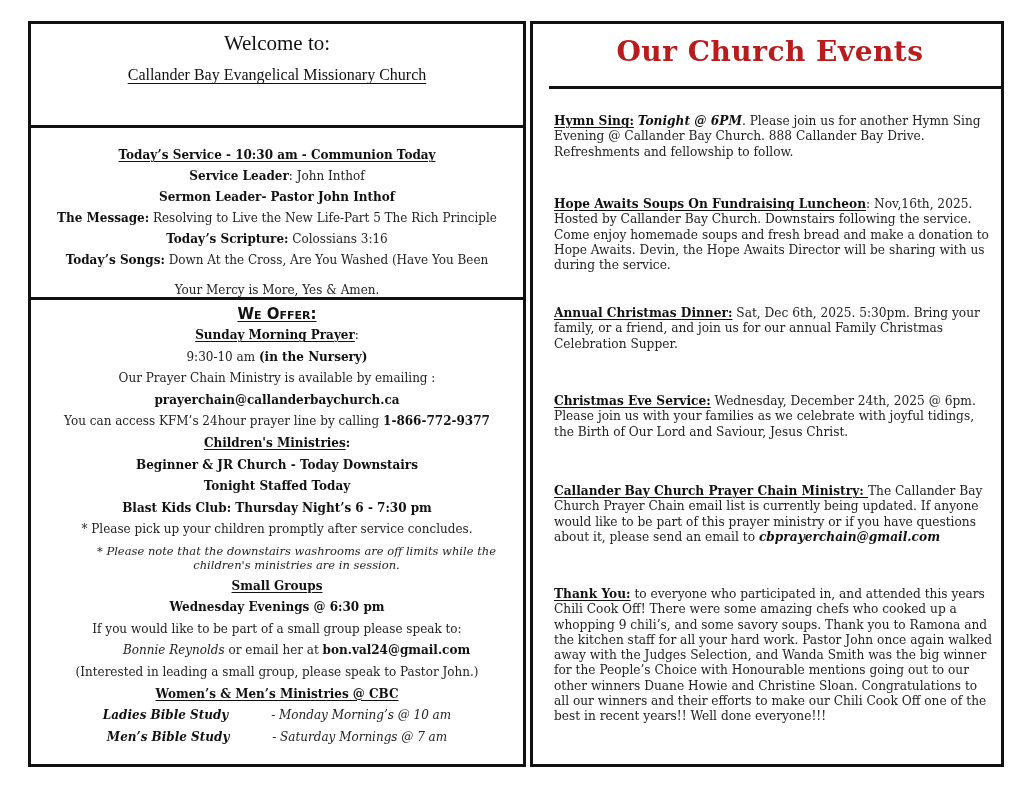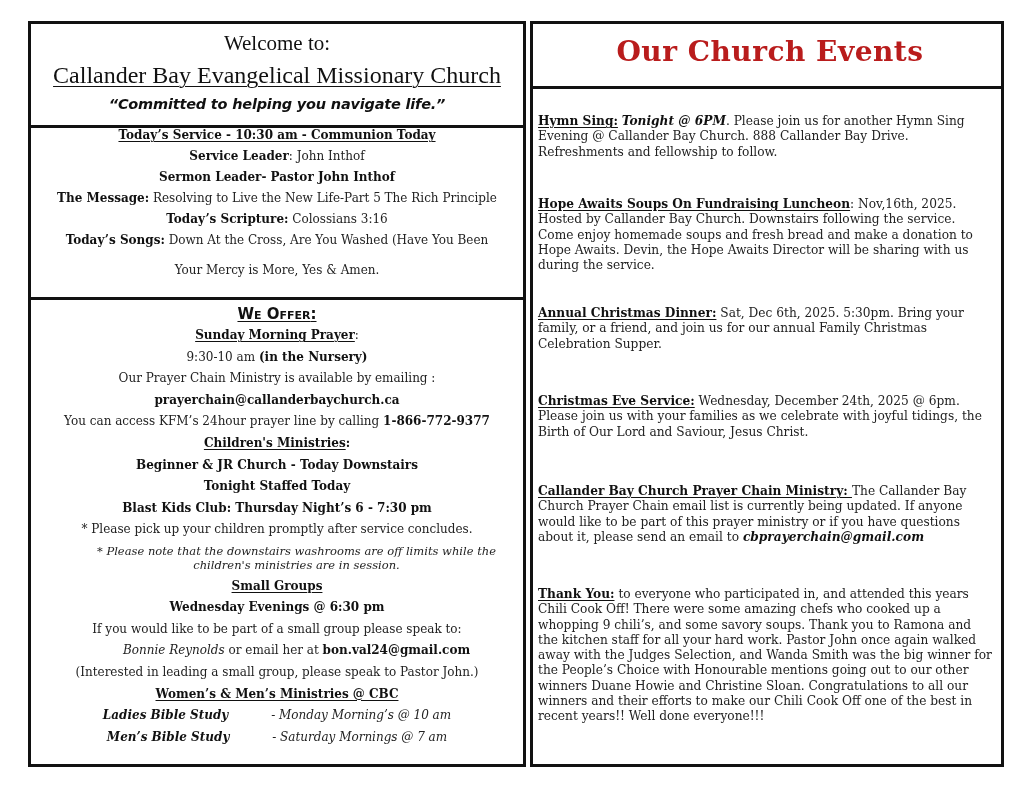--- a/index.html
+++ b/index.html
@@ -8,27 +8,27 @@
   .panel { position: absolute; border: 3px solid #111; box-sizing: border-box; background: #fff; }
   #left  { left: 28px; top: 21px; width: 498px; height: 746px; }
   #right { left: 530px; top: 21px; width: 474px; height: 746px; }
 
   .sec { box-sizing: border-box; text-align: center; }
   .sec + .sec { border-top: 3px solid #111; }
 
   
   #hdr { height: 101px; padding-top: 6px; }
   .welcome { font-family: "Liberation Serif", serif; font-size: 21px; color: #111; line-height: 26px; }
-  .church-name { font-family: "Liberation Serif", serif; font-size: 24px; color: #111; text-decoration: underline;
+  .church-name { font-family: "Liberation Serif", serif; font-size: 16px; color: #111; text-decoration: underline;
                  text-decoration-thickness: 1px; text-underline-offset: 3px; line-height: 34px; margin-top: 2px; }
   .motto { font-family: "DejaVu Sans", sans-serif; font-style: italic; font-weight: bold; font-size: 14.5px;
            color: #111; margin-top: 4px; letter-spacing: -0.2px; }
 
   
-  #svc { height: 172px; padding-top: 0; font-size: 12px; line-height: 15px; }
+  #svc { height: 172px; padding-top: 20px; font-size: 12px; line-height: 15px; }
   #svc .ln { margin-bottom: 6px; }
   b { color: #111; }
   .ul { text-decoration: underline; text-decoration-thickness: 1px; text-underline-offset: 2px; }
 
   
   #offer { padding-top: 5px; font-size: 12px; line-height: 15px; }
   #offer .ln { margin-bottom: 6.6px; }
   .offer-title { font-family: "DejaVu Sans", sans-serif; font-weight: bold; font-size: 15px;
                  font-variant: small-caps; text-decoration: underline; text-underline-offset: 2px; color: #111; line-height: 18px; margin-bottom: 5px !important; }
   .it { font-style: italic; padding-left: 39px; }
@@ -44,21 +44,20 @@
   .bi { font-weight: bold; font-style: italic; color: #111; }
 </style>
 </head>
 <body>
 
 <div class="panel" id="left">
 
   <div class="sec" id="hdr">
     <div class="welcome">Welcome to:</div>
     <div class="church-name">Callander Bay Evangelical Missionary Church</div>
-    <div class="motto">“Committed to helping you navigate life.”</div>
   </div>
 
   <div class="sec" id="svc">
     <div class="ln"><b class="ul">Today’s Service - 10:30 am - Communion Today</b></div>
     <div class="ln"><b>Service Leader</b><span>: John Inthof</span></div>
     <div class="ln"><b>Sermon Leader- Pastor John Inthof</b></div>
     <div class="ln"><b>The Message:</b><span> Resolving to Live the New Life-Part 5 The Rich Principle</span></div>
     <div class="ln"><b>Today’s Scripture:</b><span> Colossians 3:16</span></div>
     <div class="ln">
       <b>Today’s Songs:</b><span> Down At the Cross, Are You Washed (Have You Been</span><br>
@@ -91,21 +90,21 @@
     <div class="ln"><b class="ul">Women’s &amp; Men’s Ministries @ CBC</b></div>
     <div class="ln"><span class="bi">Ladies Bible Study</span><span class="it"> - Monday Morning’s  @ 10 am</span></div>
     <div class="ln"><span class="bi">Men’s Bible Study</span><span class="it"> - Saturday Mornings @  7 am</span></div>
   </div>
 </div>
 
 <div class="panel" id="right">
   <div class="sec" id="events-hdr">
     <div class="events-title">Our Church Events</div>
   </div>
-  <div class="sec events" style="position:relative;height:678px;">
+  <div class="sec events" style="position:relative;height:678px;margin-left:16px;">
     <div class="event" style="top:25px;">
       <span class="lbl">Hymn Sing:</span> <span class="bi">Tonight @ 6PM</span><span>. Please join us for another Hymn Sing Evening @ Callander Bay Church. 888 Callander Bay Drive. Refreshments and fellowship to follow.</span>
     </div>
     <div class="event" style="top:108px;">
       <span class="lbl">Hope Awaits Soups On Fundraising Luncheon</span><span>: Nov,16th, 2025. Hosted by Callander Bay Church. Downstairs following the service. Come enjoy homemade soups and fresh bread and make a donation to Hope Awaits. Devin, the Hope Awaits Director will be sharing with us during the service.</span>
     </div>
     <div class="event" style="top:217px;">
       <span class="lbl">Annual Christmas Dinner:</span><span> Sat, Dec 6th, 2025. 5:30pm. Bring your family, or a friend, and join us for our annual Family Christmas Celebration Supper.</span>
     </div>
     <div class="event" style="top:305px;">

